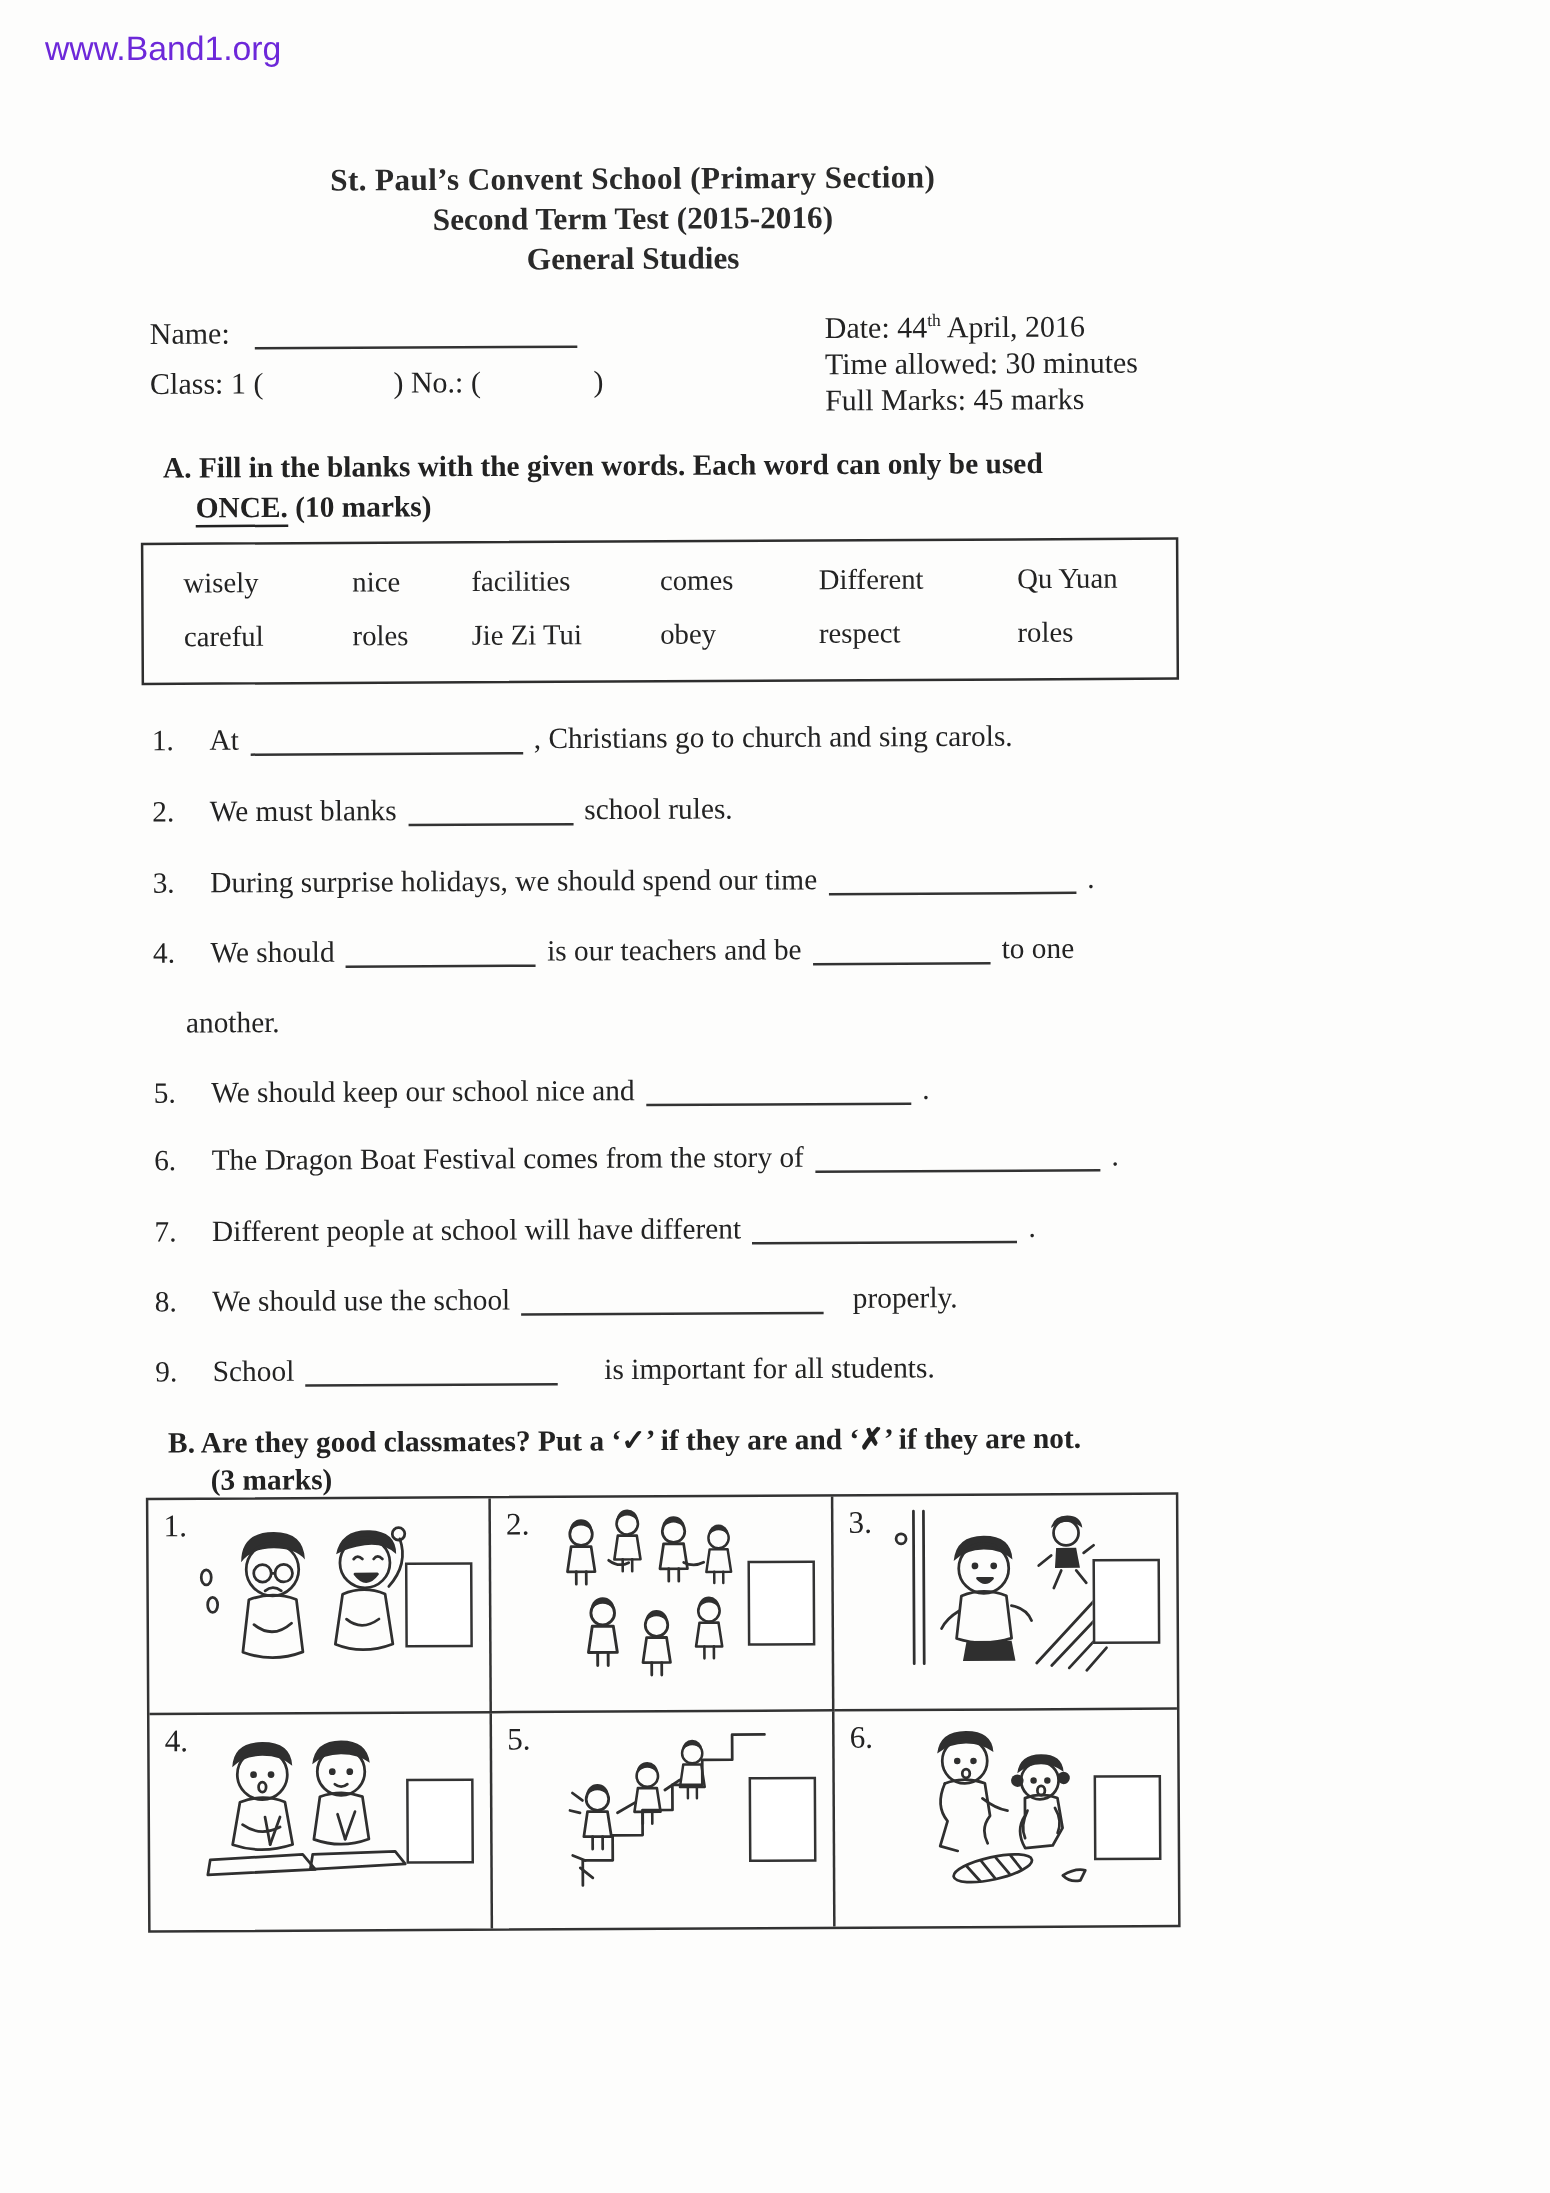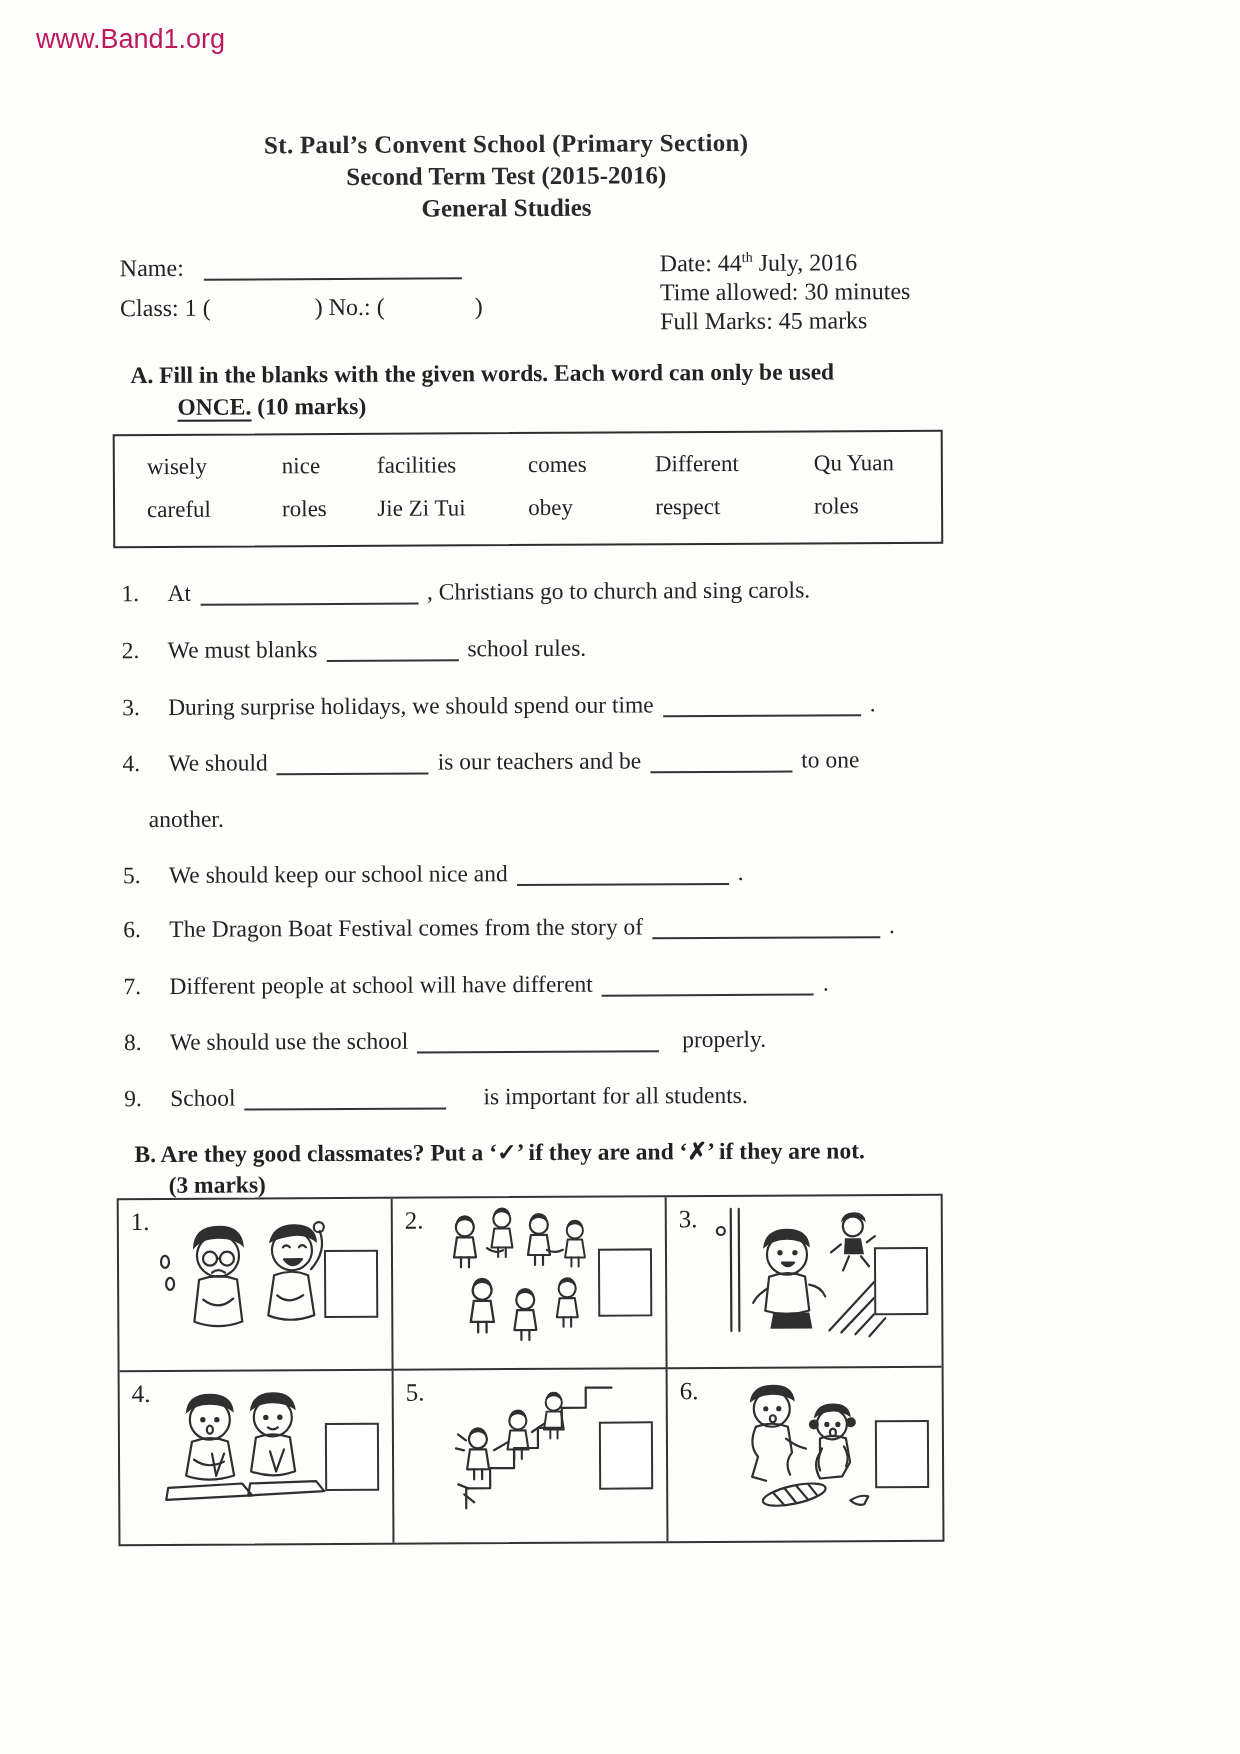--- a/index.html
+++ b/index.html
@@ -1,20 +1,20 @@
 <!DOCTYPE html>
 <html><head>
 <meta charset="utf-8">
 <style>
   html,body{margin:0;padding:0;}
   body{background:#e8e8e8;}
   .page{position:relative;width:1240px;height:1754px;background:#fdfdfc;margin:0 auto;
         font-family:"Liberation Serif",serif;color:#232323;overflow:hidden;}
   .watermark{position:absolute;left:36px;top:24px;font-family:"Liberation Sans",sans-serif;
-             font-size:27px;color:#be185d;}
+             font-size:27px;color:#6d28d9;}
   .sheet{position:absolute;left:115px;top:0;width:830px;height:1754px;transform:rotate(-0.3deg);}
 
   .title{position:absolute;left:-40px;right:0;top:128px;text-align:center;font-weight:bold;
          font-size:25px;line-height:32px;color:#2a2a2a;}
   .title .t1{letter-spacing:.3px;}
 
   .info-left{position:absolute;left:8px;top:246px;font-size:24px;line-height:40px;}
   .info-right{position:absolute;left:548px;top:244px;font-size:24px;line-height:29px;}
   .uline{display:inline-block;border-bottom:2px solid #333;height:24px;vertical-align:-5px;}
   sup{font-size:14px;}
@@ -70,27 +70,27 @@
       <div>
         <span>Class: 1 (</span>
         <span class="uline" style="width:92px;border-bottom:none;"></span>
         <span>) No.: (</span>
         <span class="uline" style="width:78px;border-bottom:none;"></span>
         <span>)</span>
       </div>
     </div>
 
     <div class="info-right">
-      <div><span>Date: 44</span><sup>th</sup><span> July, 2016</span></div>
+      <div><span>Date: 44</span><sup>th</sup><span> April, 2016</span></div>
       <div>Time allowed: 30 minutes</div>
       <div>Full Marks: 45 marks</div>
     </div>
 
     <div class="sec-head" style="left:18px;top:360px;">A. Fill in the blanks with the given words. Each word can only be used</div>
-    <div class="sec-head" style="left:65px;top:392px;">
+    <div class="sec-head" style="left:44px;top:392px;">
       <span class="once">ONCE.</span><span> (10 marks)</span>
     </div>
 
     <div class="wordbox">
       <div class="wb-row r1">
 
       <span class="wb-word">wisely</span>
           <span class="wb-word">nice</span>
           <span class="wb-word">facilities</span>
           <span class="wb-word">comes</span>

